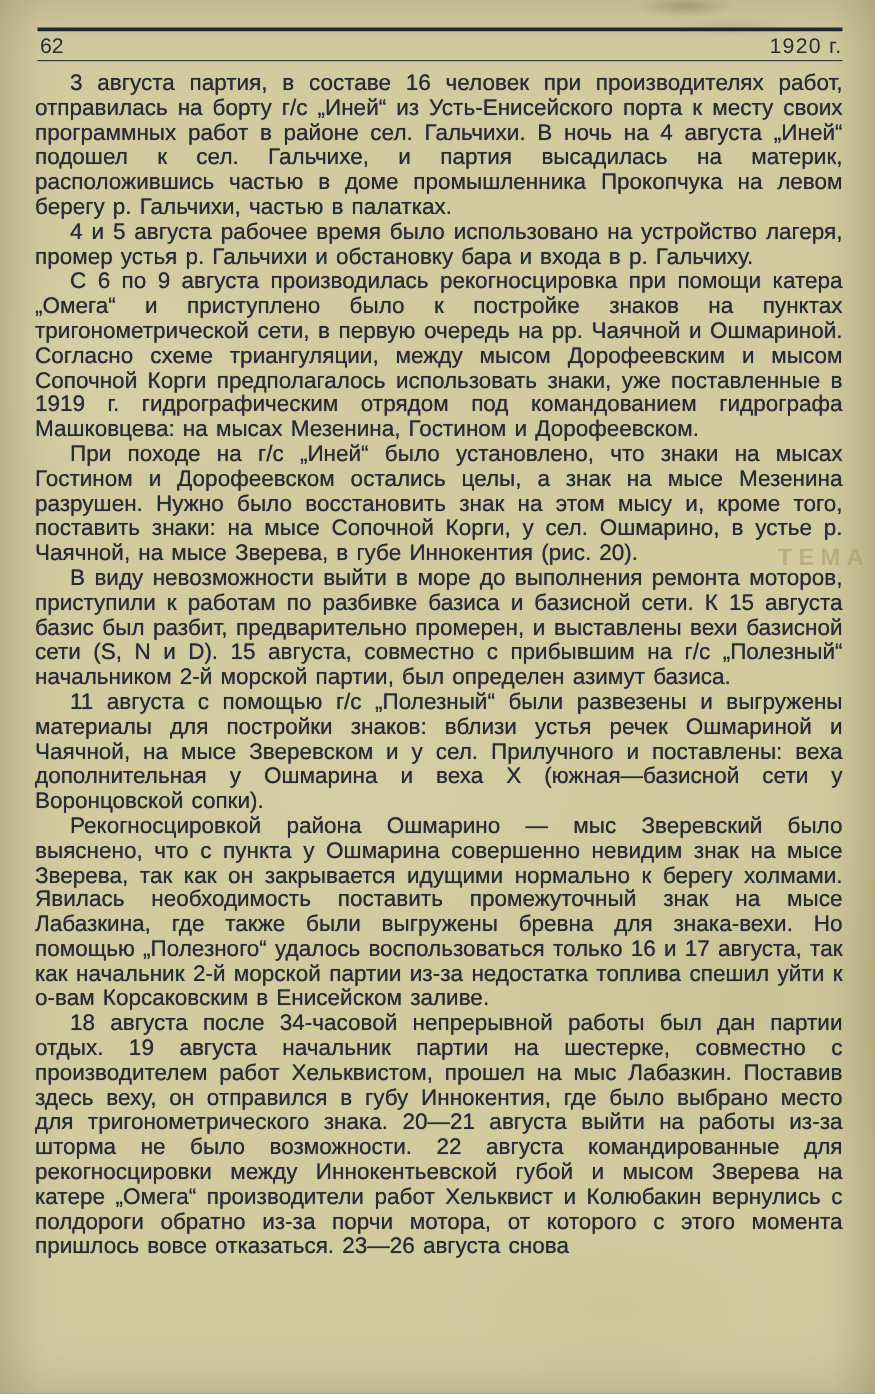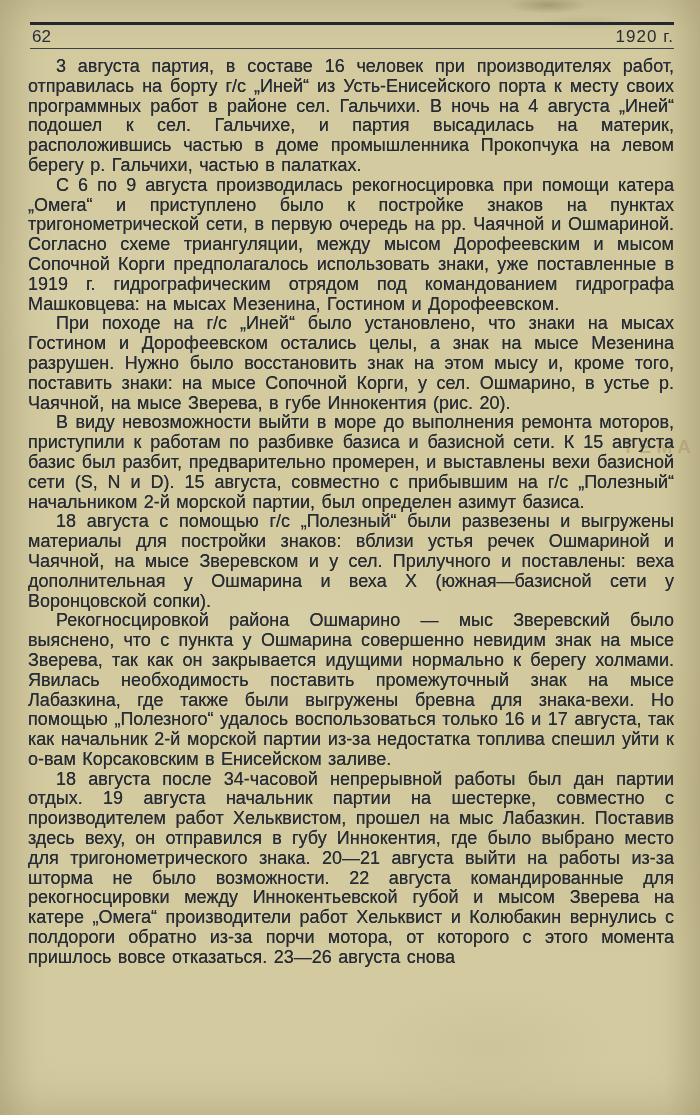--- a/index.html
+++ b/index.html
@@ -95,21 +95,22 @@
     <span class="page-number">62</span>
     <span class="running-title">1920 г.</span>
   </div>
 
   <div class="rule thin"></div>
 
   <div class="ghost">ТЕМА</div>
 
   <main class="body-text">
     <p>3 августа партия, в составе 16 человек при производителях работ, отправилась на борту г/с „Иней“ из Усть-Енисейского порта к месту своих программных работ в районе сел. Гальчихи. В ночь на 4 августа „Иней“ подошел к сел. Гальчихе, и партия высадилась на материк, расположившись частью в доме промышленника Прокопчука на левом берегу р. Гальчихи, частью в палатках.</p>
+    <p>4 и 5 августа рабочее время было использовано на устройство лагеря, промер устья р. Гальчихи и обстановку бара и входа в р. Гальчиху.</p>
     <p>С 6 по 9 августа производилась рекогносцировка при помощи катера „Омега“ и приступлено было к постройке знаков на пунктах тригонометрической сети, в первую очередь на рр. Чаячной и Ошмариной. Согласно схеме триангуляции, между мысом Дорофеевским и мысом Сопочной Корги предполагалось использовать знаки, уже поставленные в 1919 г. гидрографическим отрядом под командованием гидрографа Машковцева: на мысах Мезенина, Гостином и Дорофеевском.</p>
     <p>При походе на г/с „Иней“ было установлено, что знаки на мысах Гостином и Дорофеевском остались целы, а знак на мысе Мезенина разрушен. Нужно было восстановить знак на этом мысу и, кроме того, поставить знаки: на мысе Сопочной Корги, у сел. Ошмарино, в устье р. Чаячной, на мысе Зверева, в губе Иннокентия (рис. 20).</p>
     <p>В виду невозможности выйти в море до выполнения ремонта моторов, приступили к работам по разбивке базиса и базисной сети. К 15 августа базис был разбит, предварительно промерен, и выставлены вехи базисной сети (S, N и D). 15 августа, совместно с прибывшим на г/с „Полезный“ начальником 2-й морской партии, был определен азимут базиса.</p>
-    <p>18 августа с помощью г/с „Полезный“ были развезены и выгружены материалы для постройки знаков: вблизи устья речек Ошмариной и Чаячной, на мысе Зверевском и у сел. Прилучного и поставлены: веха дополнительная у Ошмарина и веха X (южная—базисной сети у Воронцовской сопки).</p>
+    <p>11 августа с помощью г/с „Полезный“ были развезены и выгружены материалы для постройки знаков: вблизи устья речек Ошмариной и Чаячной, на мысе Зверевском и у сел. Прилучного и поставлены: веха дополнительная у Ошмарина и веха X (южная—базисной сети у Воронцовской сопки).</p>
     <p>Рекогносцировкой района Ошмарино — мыс Зверевский было выяснено, что с пункта у Ошмарина совершенно невидим знак на мысе Зверева, так как он закрывается идущими нормально к берегу холмами. Явилась необходимость поставить промежуточный знак на мысе Лабазкина, где также были выгружены бревна для знака-вехи. Но помощью „Полезного“ удалось воспользоваться только 16 и 17 августа, так как начальник 2-й морской партии из-за недостатка топлива спешил уйти к о-вам Корсаковским в Енисейском заливе.</p>
     <p>18 августа после 34-часовой непрерывной работы был дан партии отдых. 19 августа начальник партии на шестерке, совместно с производителем работ Хельквистом, прошел на мыс Лабазкин. Поставив здесь веху, он отправился в губу Иннокентия, где было выбрано место для тригонометрического знака. 20—21 августа выйти на работы из-за шторма не было возможности. 22 августа командированные для рекогносцировки между Иннокентьевской губой и мысом Зверева на катере „Омега“ производители работ Хельквист и Колюбакин вернулись с полдороги обратно из-за порчи мотора, от которого с этого момента пришлось вовсе отказаться. 23—26 августа снова</p>
   </main>
 
 </div>
 
 </body></html>

